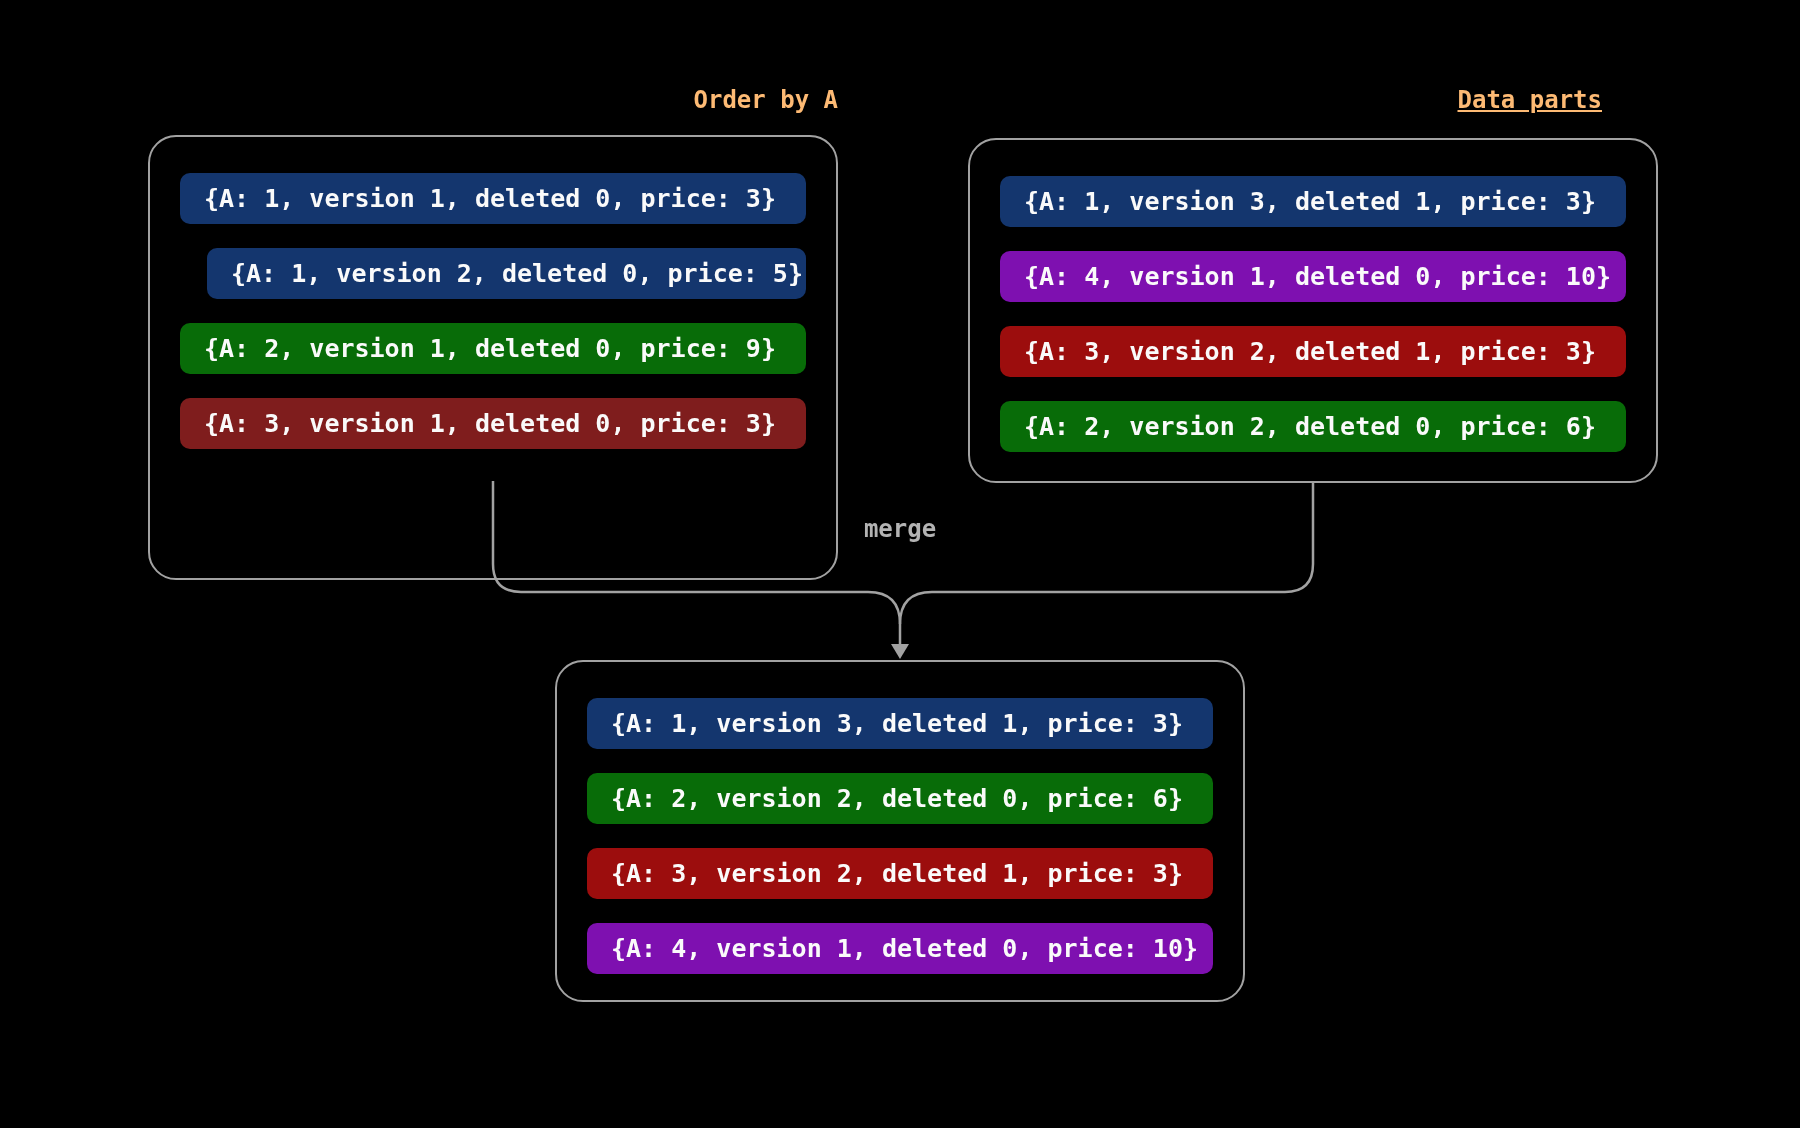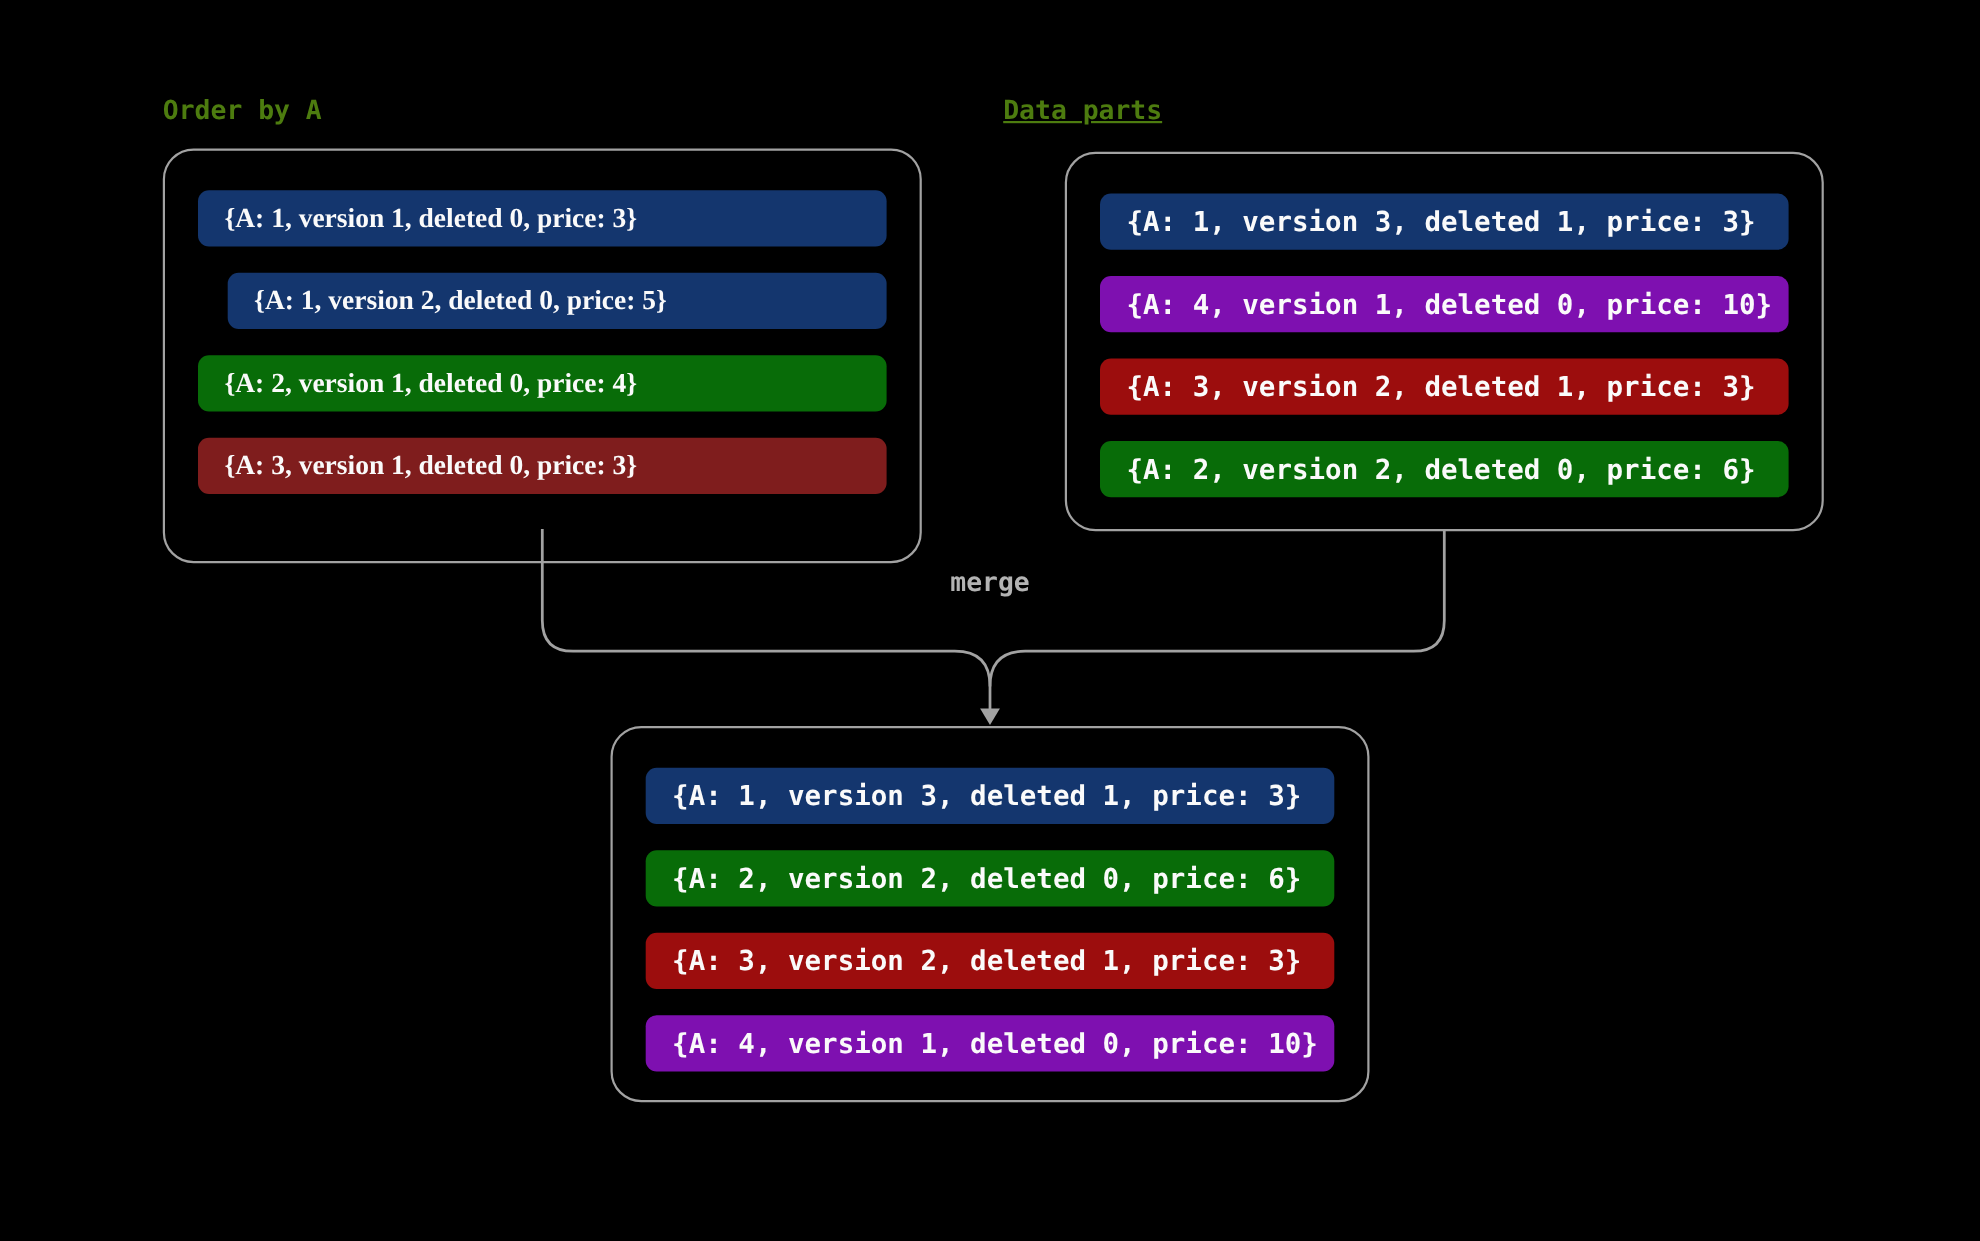--- a/index.html
+++ b/index.html
@@ -10,24 +10,24 @@
   body {
     position: relative;
     width: 1800px;
     height: 1128px;
     overflow: hidden;
     font-family: "DejaVu Sans Mono", monospace;
   }
   .panel-title {
     position: absolute;
     width: 690px;
-    text-align: left;
+    text-align: right;
     font-size: 24px;
     font-weight: 700;
-    color: #4d7c0f;
+    color: #fdba74;
     letter-spacing: 0px;
   }
   .panel {
     position: absolute;
     border: 2.5px solid #a2a2a2;
     border-radius: 28px;
     box-sizing: border-box;
     background: #000000;
   }
   .rows {
@@ -65,25 +65,25 @@
     color: #b3b3b3;
   }
 </style>
 </head>
 <body>
 
 <div class="panel-title" style="left:148px; top:86px;">Order by A</div>
 
 <div class="panel-title" style="left:912px; top:86px;text-decoration:underline;">Data parts</div>
 
-<div class="panel" style="left:148px; top:135px; width:690px; height:377px;font-family:Liberation Serif, serif;">
+<div class="panel" style="left:148px; top:135px; width:690px; height:445px;">
   <div class="rows">
       <div class="row" style="background: rgb(20, 54, 110);">{A: 1, version 1, deleted 0, price: 3}</div>
       <div class="row" style="background: rgb(20, 54, 110); margin-left: 27px;">{A: 1, version 2, deleted 0, price: 5}</div>
-      <div class="row" style="background: rgb(8, 108, 8);">{A: 2, version 1, deleted 0, price: 4}</div>
+      <div class="row" style="background: rgb(8, 108, 8);">{A: 2, version 1, deleted 0, price: 9}</div>
       <div class="row" style="background: #7f1d1d;">{A: 3, version 1, deleted 0, price: 3}</div>
     </div>
 </div>
 
 <div class="panel" style="left:968px; top:138px; width:690px; height:345px;">
   <div class="rows">
       <div class="row" style="background: rgb(20, 54, 110);">{A: 1, version 3, deleted 1, price: 3}</div>
       <div class="row" style="background: rgb(126, 16, 176);">{A: 4, version 1, deleted 0, price: 10}</div>
       <div class="row" style="background: rgb(156, 13, 13);">{A: 3, version 2, deleted 1, price: 3}</div>
       <div class="row" style="background: rgb(8, 108, 8);">{A: 2, version 2, deleted 0, price: 6}</div>

